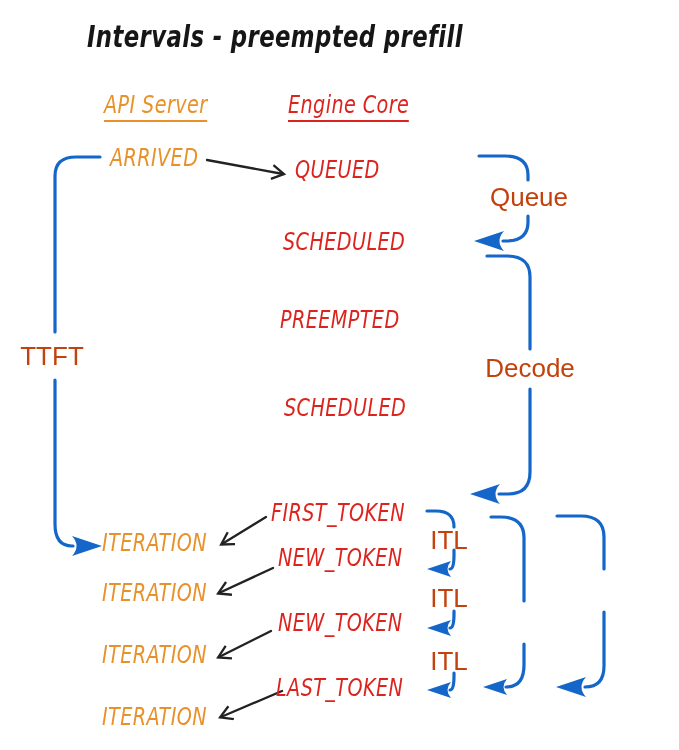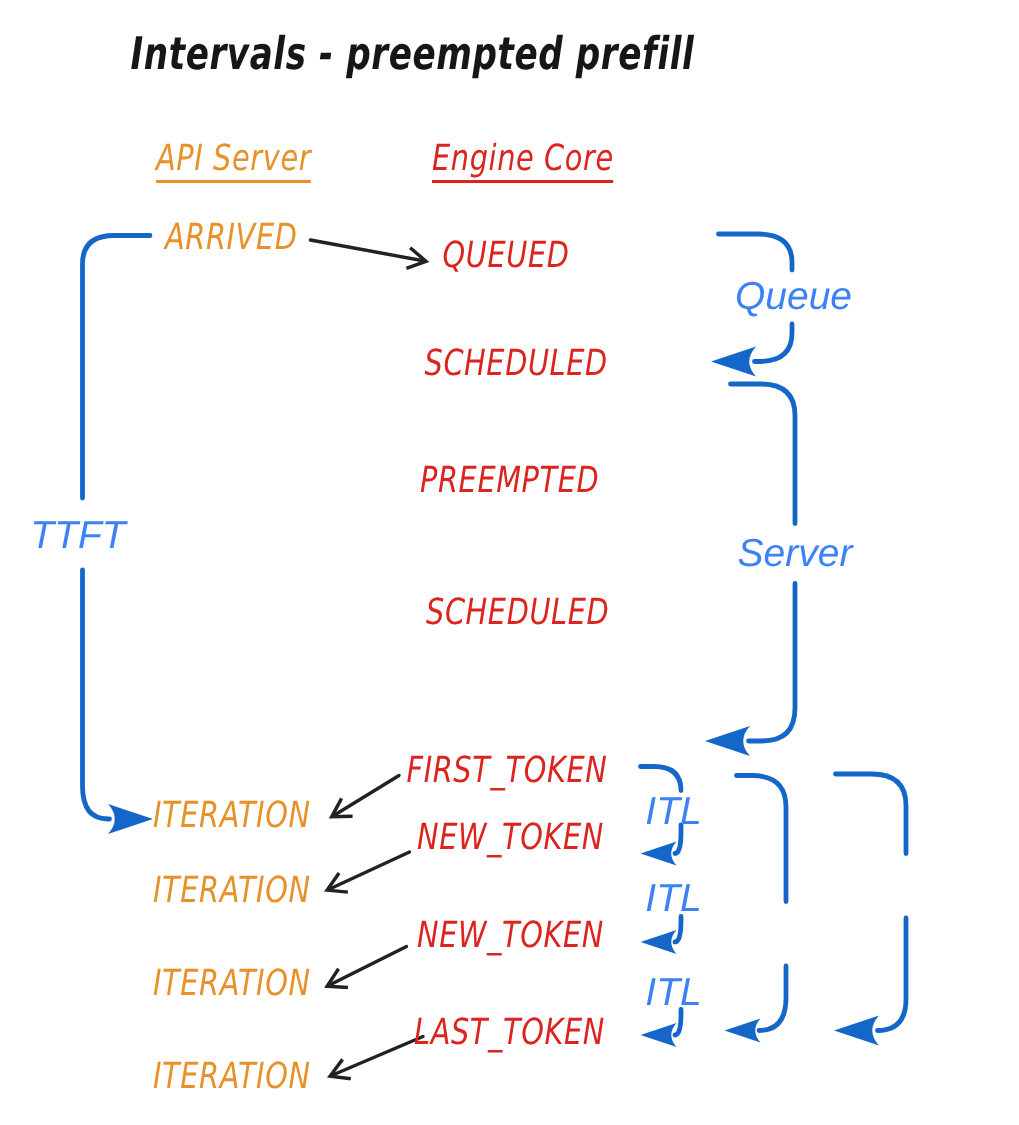--- a/index.html
+++ b/index.html
@@ -15,22 +15,22 @@
   }
   .title{
     font-size:30px;font-weight:bold;color:#161616;
     left:87px;top:22px;transform:scaleX(.76);
   }
   .header{font-size:24px;border-bottom:2px solid currentColor;padding-bottom:3px;}
   .ev{font-size:24px;}
   .orange{color:#e8912b;}
   .red{color:#dc241e;}
   .blue-label{
-    position:absolute;color:#3b82f6;font-family:"Liberation Sans",sans-serif;
-    font-size:26px;line-height:1;white-space:nowrap;transform:translateX(-50%);font-style:italic;
+    position:absolute;color:#c2410c;font-family:"Liberation Sans",sans-serif;
+    font-size:26px;line-height:1;white-space:nowrap;transform:translateX(-50%);
   }
 </style>
 </head>
 <body>
 
 <div class="canvas">
 
   <svg class="layer" width="679" height="750" viewBox="0 0 679 750">
     <defs>
       <marker id="mblue" markerWidth="34" markerHeight="24" refX="3" refY="12" orient="auto" markerUnits="userSpaceOnUse">
@@ -86,18 +86,18 @@
   <div class="hand ev red" style="left:283px;top:230px">SCHEDULED</div>
   <div class="hand ev red" style="left:280px;top:308px">PREEMPTED</div>
   <div class="hand ev red" style="left:284px;top:396px">SCHEDULED</div>
   <div class="hand ev red" style="left:271px;top:501px">FIRST_TOKEN</div>
   <div class="hand ev red" style="left:278px;top:546px">NEW_TOKEN</div>
   <div class="hand ev red" style="left:278px;top:611px">NEW_TOKEN</div>
   <div class="hand ev red" style="left:276px;top:676px">LAST_TOKEN</div>
 
   <div class="blue-label" style="left:52px;top:343px">TTFT</div>
   <div class="blue-label" style="left:529px;top:184px">Queue</div>
-  <div class="blue-label" style="left:530px;top:355px">Server</div>
+  <div class="blue-label" style="left:530px;top:355px">Decode</div>
   <div class="blue-label" style="left:449px;top:527px">ITL</div>
   <div class="blue-label" style="left:449px;top:585px">ITL</div>
   <div class="blue-label" style="left:449px;top:648px">ITL</div>
 
 </div>
 
 </body></html>

